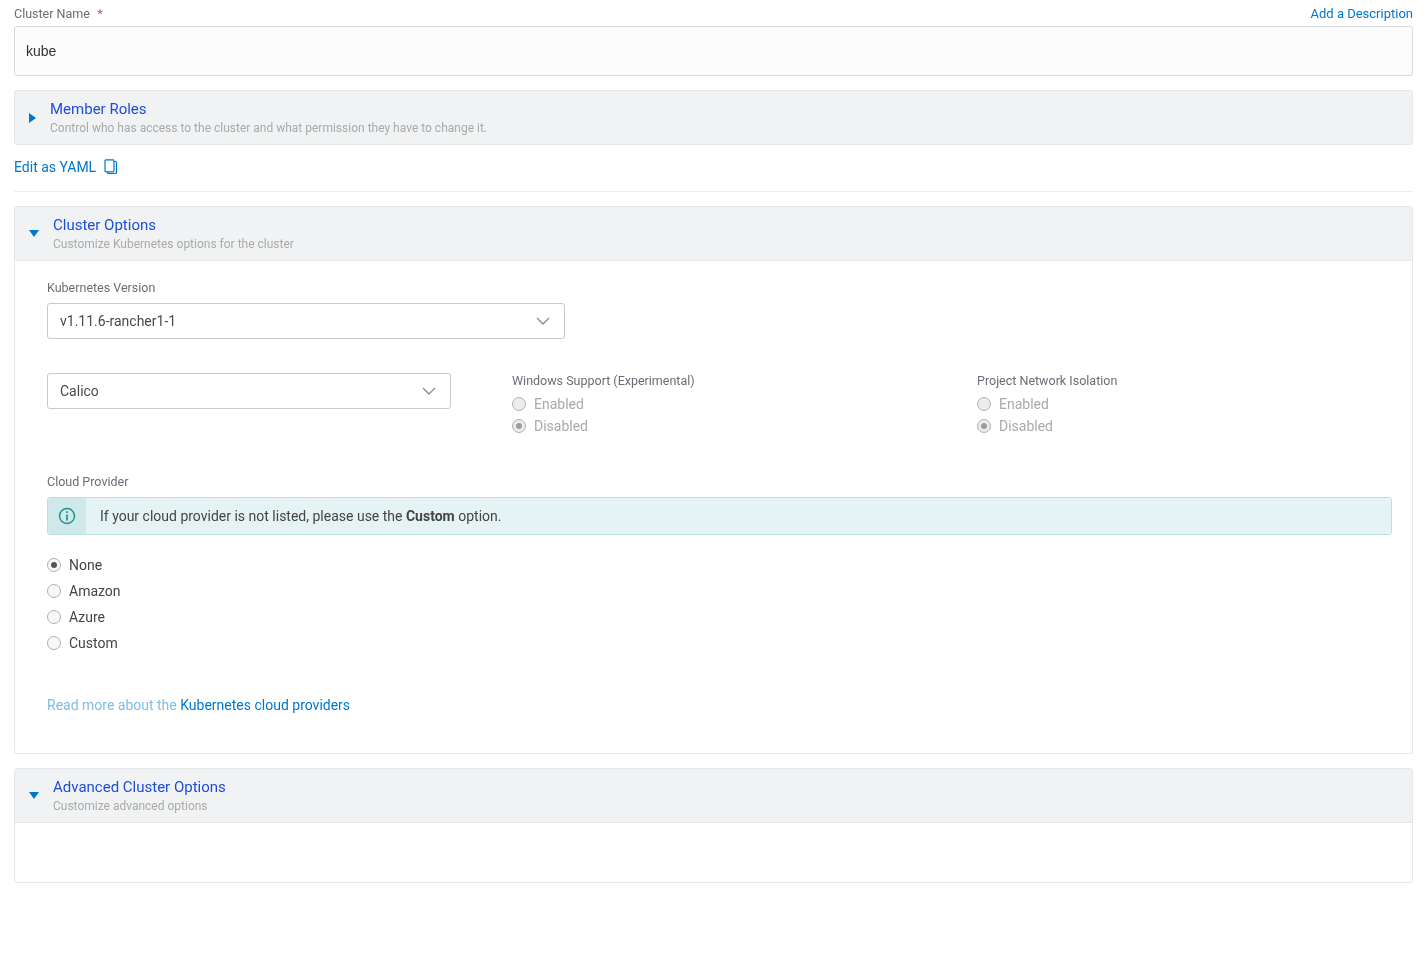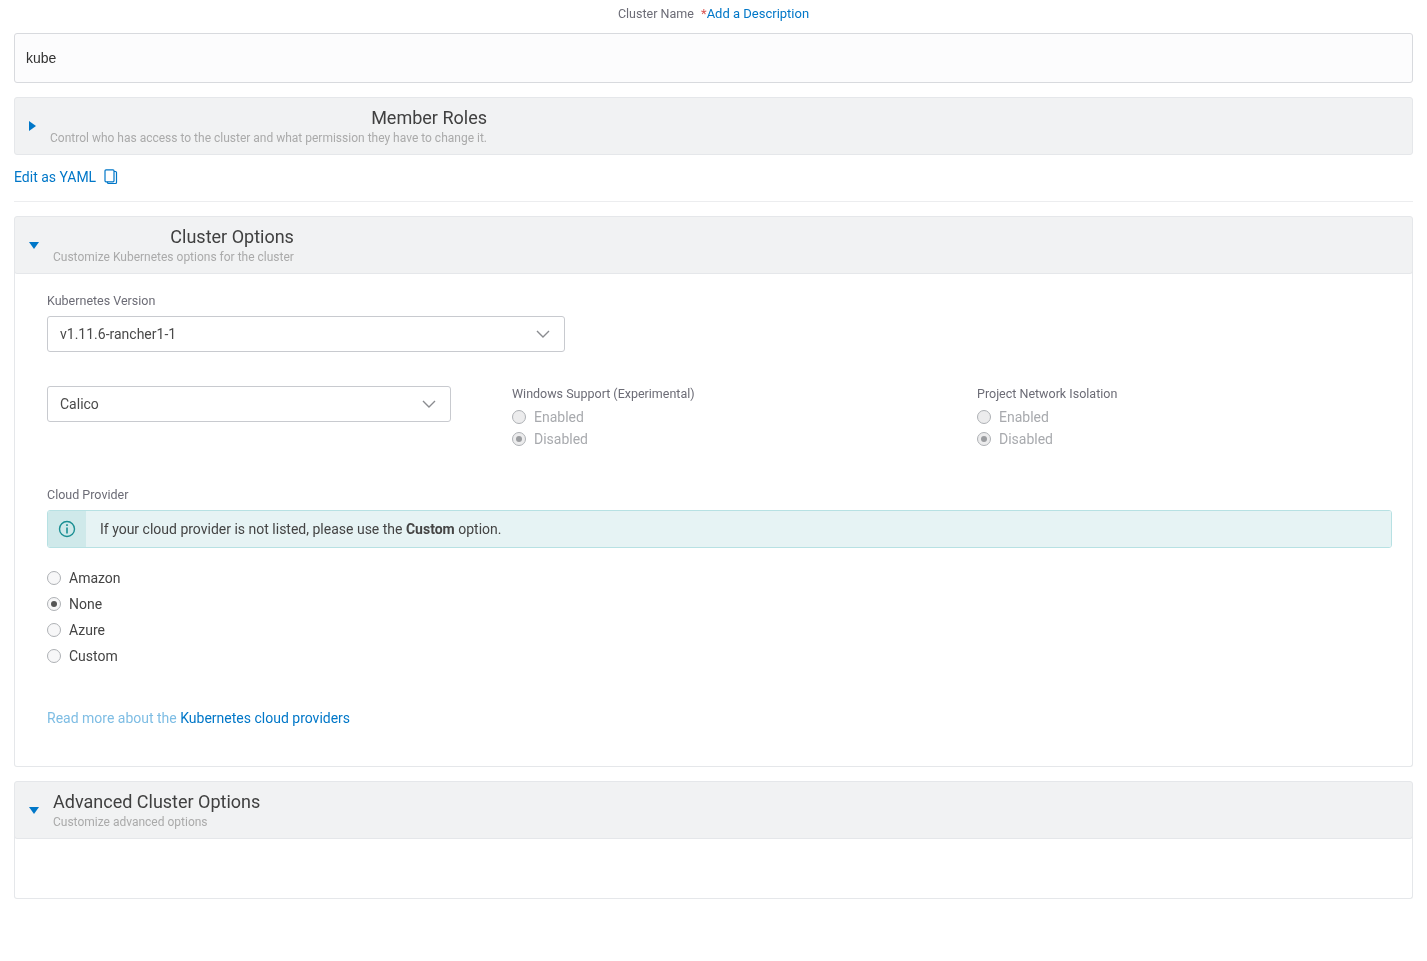--- a/index.html
+++ b/index.html
@@ -5,23 +5,23 @@
   * { box-sizing: border-box; margin: 0; padding: 0; }
   body {
     font-family: -apple-system, BlinkMacSystemFont, "Segoe UI", Roboto, Arial, sans-serif;
     font-size: 13px;
     color: #444;
     background: #fff;
     padding: 6px 14px 30px 14px;
   }
   .label-row {
     display: flex;
-    justify-content: center;
+    justify-content: space-between;
     align-items: baseline;
-    margin-bottom: 12px;
+    margin-bottom: 5px;
   }
   .field-label {
     color: #6c6c76;
     font-size: 12.5px;
   }
   .required-star { color: #d9534f; margin-left: 4px; }
   .link {
     color: #0077c8;
     font-size: 13px;
     cursor: pointer;
@@ -58,21 +58,21 @@
     border-bottom: 5px solid transparent;
     border-left: 7px solid #0077c8;
   }
   .tri-down {
     width: 0; height: 0;
     border-left: 5px solid transparent;
     border-right: 5px solid transparent;
     border-top: 7px solid #0077c8;
   }
   .panel-titles { display: flex; flex-direction: column; }
-  .panel-title { font-size: 18px; color: #404040; text-align: right; }
+  .panel-title { font-size: 15px; color: #1d4ed8; }
   .panel-sub { font-size: 12px; color: #aaa; margin-top: 3px; }
   .hr { border-bottom: 1px solid #ecedef; margin-top: 16px; }
   .edit-yaml-row {
     margin-top: 14px;
     display: flex;
     align-items: center;
   }
   .edit-yaml {
     color: #0077c8;
     font-size: 14px;
@@ -285,26 +285,26 @@
         <rect x="8.2" y="4.2" width="1.6" height="1.8" fill="#1a8f93"></rect>
       </svg>
     </div>
     <div class="info-text">
       <span>If your cloud provider is not listed, please use the </span><b>Custom</b><span> option.</span>
     </div>
   </div>
 
   <div class="provider-list">
     <div class="radio-row">
+      <span class="dot checked"></span>
+      <span class="radio-label">None</span>
+    </div>
+    <div class="radio-row">
       <span class="dot"></span>
       <span class="radio-label">Amazon</span>
-    </div>
-    <div class="radio-row">
-      <span class="dot checked"></span>
-      <span class="radio-label">None</span>
     </div>
     <div class="radio-row">
       <span class="dot"></span>
       <span class="radio-label">Azure</span>
     </div>
     <div class="radio-row">
       <span class="dot"></span>
       <span class="radio-label">Custom</span>
     </div>
   </div>

